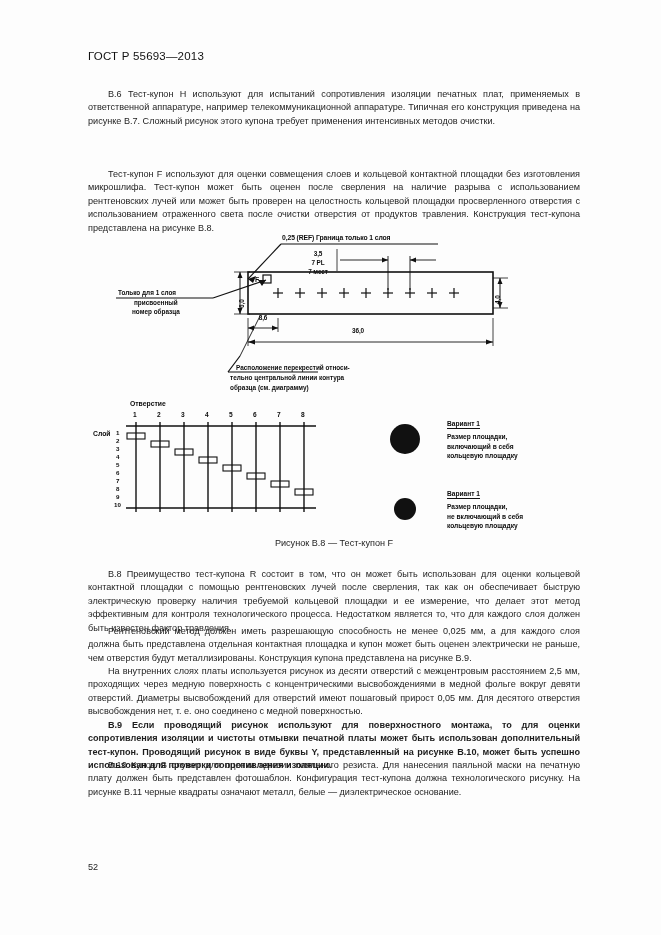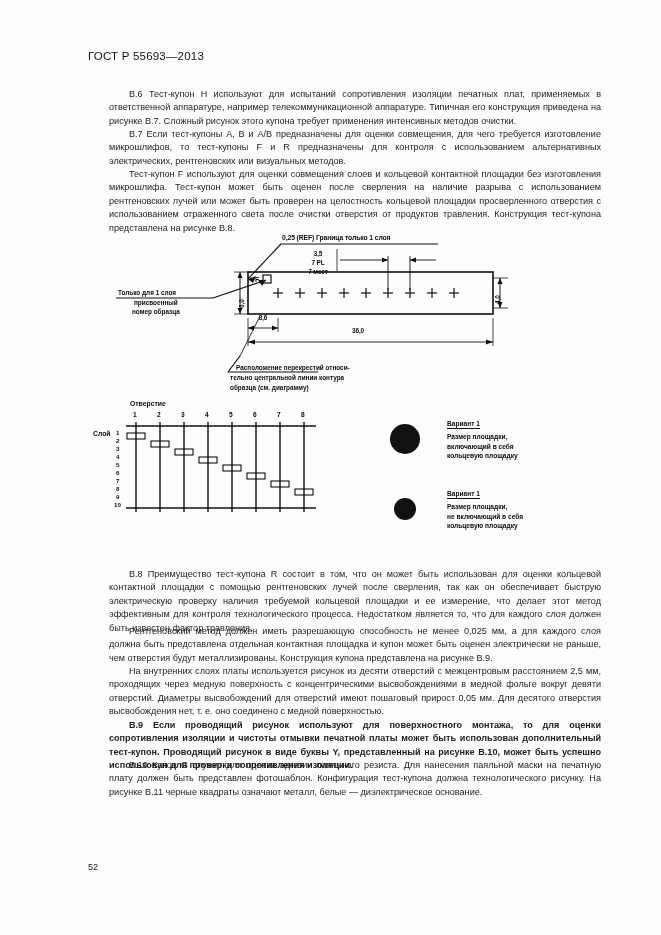--- a/index.html
+++ b/index.html
@@ -33,21 +33,20 @@
     position: absolute;
     left: 88px;
     width: 492px;
     font-size: 9.1px;
     line-height: 13.45px;
     text-align: justify;
     text-indent: 20px;
     color: #1d1d1d;
     -webkit-hyphens: none;
     hyphens: none;
-    margin-left: 21px;
   }
 
   
   #figure-block {
     position: absolute;
     left: 88px;
     top: 232px;
     width: 492px;
     height: 330px;
   }
@@ -159,21 +158,20 @@
 </style>
 </head>
 <body>
 
 <div id="page">
 
   <div id="std-header">ГОСТ Р 55693—2013</div>
 
   <div class="para" style="top:88px;">В.6 Тест-купон H используют для испытаний сопротивления изоляции печатных плат, применяемых в ответственной аппаратуре, например телекоммуникационной аппаратуре. Типичная его конструкция приведена на рисунке В.7. Сложный рисунок этого купона требует применения интенсивных методов очистки.</div>
 
-  <div class="para" style="top:128px;">В.7 Если тест-купоны A, B и A/B предназначены для оценки совмещения, для чего требуется изготовление микрошлифов, то тест-купоны F и R предназначены для контроля с использованием альтернативных электрических, рентгеновских или визуальных методов.</div>
 
   <div class="para" style="top:168px;">Тест-купон F используют для оценки совмещения слоев и кольцевой контактной площадки без изготовления микрошлифа. Тест-купон может быть оценен после сверления на наличие разрыва с использованием рентгеновских лучей или может быть проверен на целостность кольцевой площадки просверленного отверстия с использованием отраженного света после очистки отверстия от продуктов травления. Конструкция тест-купона представлена на рисунке В.8.</div>
 
   <div id="figure-block">
 
     <div id="drw-top">
 
       <div class="lbl" style="left:194px; top:2px; font-size:6.8px;">0,25 (REF) Граница только 1 слоя</div>
 
       <div class="lbl c" style="left:212px; top:18px; width:36px;">3,5</div>
@@ -360,20 +358,21 @@
     <div class="variant" style="left:302px; top:258px;">
       <div class="dot" style="top:8px; left:4px; width:22px; height:22px;"></div>
       <div class="vtitle">Вариант 1</div>
       <div class="vtext">
         <div>Размер площадки,</div>
         <div>не включающий в себя</div>
         <div>кольцевую площадку</div>
       </div>
     </div>
 
+    <div id="figure-caption">Рисунок В.8 — Тест-купон F</div>
   </div>
 
   <div class="para" style="top:568px;">В.8 Преимущество тест-купона R состоит в том, что он может быть использован для оценки кольцевой контактной площадки с помощью рентгеновских лучей после сверления, так как он обеспечивает быструю электрическую проверку наличия требуемой кольцевой площадки и ее измерение, что делает этот метод эффективным для контроля технологического процесса. Недостатком является то, что для каждого слоя должен быть известен фактор травления.</div>
 
   <div class="para" style="top:625px;">Рентгеновский метод должен иметь разрешающую способность не менее 0,025 мм, а для каждого слоя должна быть представлена отдельная контактная площадка и купон может быть оценен электрически не раньше, чем отверстия будут металлизированы. Конструкция купона представлена на рисунке В.9.</div>
 
   <div class="para" style="top:665px;">На внутренних слоях платы используется рисунок из десяти отверстий с межцентровым расстоянием 2,5 мм, проходящих через медную поверхность с концентрическими высвобождениями в медной фольге вокруг девяти отверстий. Диаметры высвобождений для отверстий имеют пошаговый прирост 0,05 мм. Для десятого отверстия высвобождения нет, т. е. оно соединено с медной поверхностью.</div>
 
   <div class="para" style="top:719px;font-weight:bold;">В.9 Если проводящий рисунок используют для поверхностного монтажа, то для оценки сопротивления изоляции и чистоты отмывки печатной платы может быть использован дополнительный тест-купон. Проводящий рисунок в виде буквы Y, представленный на рисунке В.10, может быть успешно использован для проверки сопротивления изоляции.</div>
 

